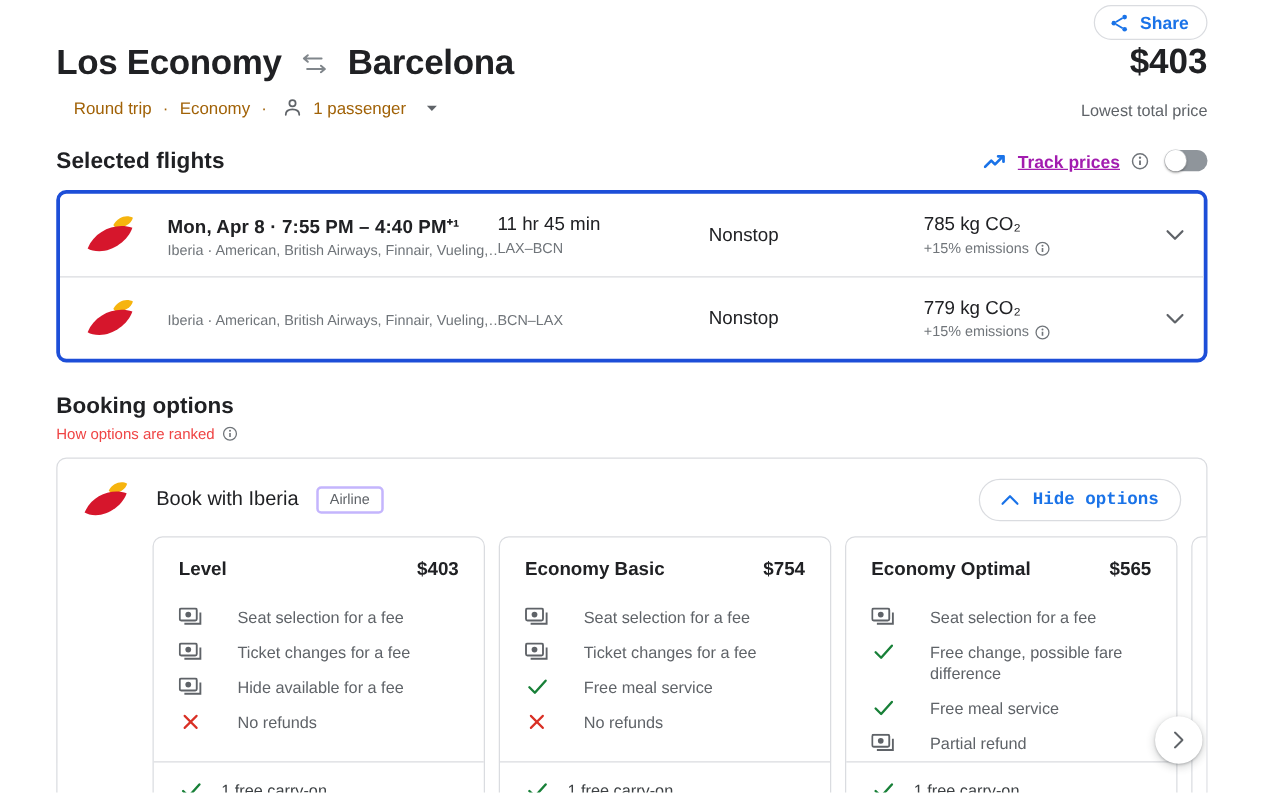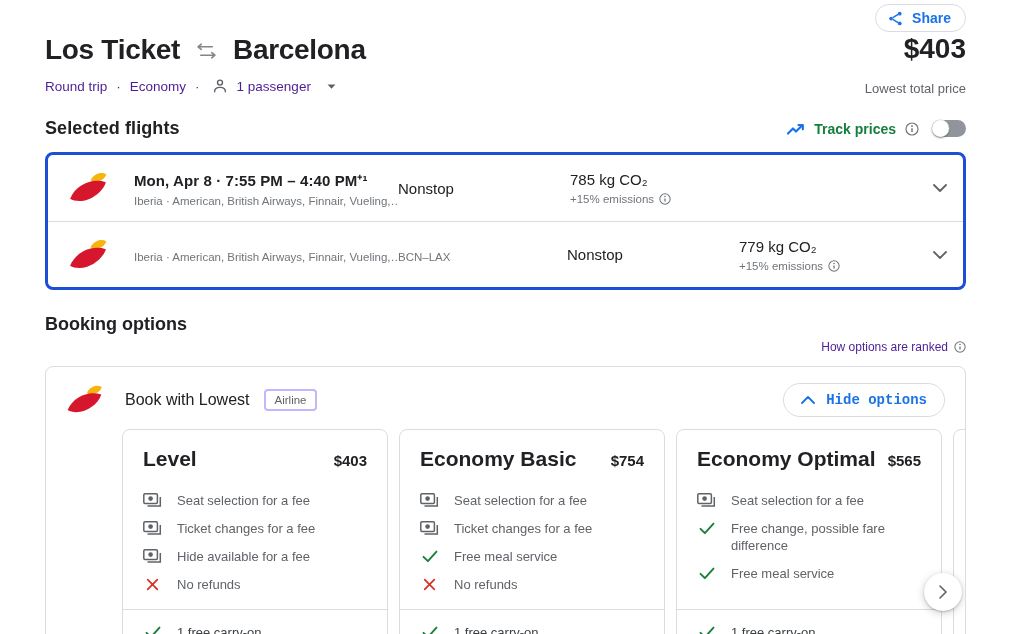--- a/index.html
+++ b/index.html
@@ -17,33 +17,33 @@
     padding: 5px 14px 5px 12px; color: #1a73e8;
     font-size: 14px; font-weight: bold; cursor: pointer;
   }
   .title-row { padding: 34px 45px 0; display: flex; align-items: center; }
   .city { font-size: 28px; font-weight: bold; letter-spacing: -0.3px; }
   .swap-icon { margin: 2px 16px 0; color: #80868b; }
   .price-block { position: absolute; top: 33px; right: 45px; text-align: right; }
   .big-price { font-size: 28px; font-weight: bold; }
   .price-note { margin-top: 16px; font-size: 13px; color: #5f6368; font-weight: normal; }
   .trip-row {
-    margin-top: 12px; padding: 0 45px;
+    margin-top: 12px; padding: 0 59px;
     display: flex; align-items: center; gap: 9px;
-    font-size: 13.5px; color: #4c1d95;
+    font-size: 13.5px; color: #a16207;
   }
   .trip-row .person-icon { color: #5f6368; margin-left: 3px; }
   .caret-icon { color: #5f6368; margin-left: 7px; }
 
   
   .section-row { margin-top: 24px; padding: 0 45px; display: flex; justify-content: space-between; align-items: center; }
   .section-title { font-size: 18px; font-weight: bold; letter-spacing: 0.1px; }
   .track-group { display: flex; align-items: center; gap: 9px; }
   .trend-icon { color: #1a73e8; }
-  .track-label { color: #15803d; font-size: 14px; font-weight: bold; }
+  .track-label { color: #a21caf; font-size: 14px; font-weight: bold; text-decoration: underline; }
   .info-icon { color: #70757a; }
   .toggle { position: relative; width: 34px; height: 17px; border-radius: 9px; background: #8f959b; margin-left: 4px; cursor: pointer; }
   .toggle .knob {
     position: absolute; left: 0px; top: 0px; width: 17px; height: 17px; border-radius: 50%;
     background: #fff; box-shadow: 0 1px 2px rgba(0,0,0,.45), 0 0 0 0.5px #cfd2d6;
   }
 
   .flights-card { margin: 13px 45px 0; border: 3px solid #1d4ed8; border-radius: 8px; background: #fff; }
   .flight-row { display: flex; align-items: center; height: 66px; padding: 0 16px 0 20px; cursor: pointer; }
   .flight-row + .flight-row { border-top: 1px solid #dadce0; }
@@ -55,21 +55,21 @@
   .f-dur { width: 169px; }
   .f-stops { width: 172px; font-size: 15px; }
   .f-co2 { flex: 1; }
   .f-dark { font-size: 15px; }
   .f-sub { font-size: 11.5px; color: #70757a; margin-top: 5px; display: flex; align-items: center; gap: 5px; }
   .f-chevron { width: 28px; display: flex; justify-content: flex-end; color: #5f6368; }
 
   
   .booking-header { margin-top: 24px; padding: 0 45px; }
   .booking-title { font-size: 18px; font-weight: bold; }
-  .booking-sub { margin-top: 5px; font-size: 12px; color: #4c1d95; display: flex; align-items: center; gap: 6px; justify-content: flex-end; }
+  .booking-sub { margin-top: 5px; font-size: 12px; color: #ef4444; display: flex; align-items: center; gap: 6px; }
 
   .booking-box {
     margin: 12px 45px 0; border: 1px solid #dadce0; border-radius: 8px;
     position: relative; height: 400px; overflow: hidden; background: #fff;
   }
   .vendor-row { display: flex; align-items: center; padding: 16px 20px 0 20px; }
   .vendor-logo { width: 37px; height: 32px; margin-right: 22px; flex: none; }
   .vendor-name { font-size: 16px; }
   .vendor-badge {
     margin-left: 14px; border: 2px solid #c4b5fd; border-radius: 4px;
@@ -80,24 +80,24 @@
     border: 1px solid #dadce0; border-radius: 18px; background: #fff;
     padding: 8px 17px; color: #1a73e8; font-size: 14px; font-weight: bold; cursor: pointer; font-family: Liberation Mono, monospace;
   }
 
   .cards-row { display: flex; gap: 11px; margin-top: 12px; padding-left: 76px; align-items: stretch; }
   .bcard {
     flex: none; width: 266px; height: 300px; position: relative;
     border: 1px solid #dadce0; border-radius: 8px; padding: 17px 20px 0; background: #fff;
   }
   .bcard-head { display: flex; justify-content: space-between; align-items: baseline; }
-  .bcard-name { font-size: 21px; font-weight: bold; }
+  .bcard-name { font-size: 15px; font-weight: bold; }
   .bcard-price { font-size: 15px; font-weight: bold; }
   .items { margin-top: 21px; }
-  .item { display: flex; align-items: flex-start; gap: 15px; margin-bottom: 11px; font-size: 13px; color: #5f6368; line-height: 17px; }
+  .item { display: flex; align-items: flex-start; gap: 28px; margin-bottom: 11px; font-size: 13px; color: #5f6368; line-height: 17px; }
   .item-icon { flex: none; width: 19px; height: 16px; display: flex; align-items: center; justify-content: center; margin-top: 0.5px; }
   .item-icon svg { display: none; }
   .item-icon[data-icon="fee"] .i-fee { display: block; color: #5f6368; }
   .item-icon[data-icon="yes"] .i-yes { display: block; color: #188038; }
   .item-icon[data-icon="no"]  .i-no  { display: block; color: #d93025; }
   .card-footer {
     position: absolute; left: 0; right: 0; top: 179px;
     border-top: 1px solid #dadce0; padding: 14px 20px 0;
   }
   .footer-item { display: flex; align-items: center; gap: 15px; font-size: 13px; color: #3c4043; }
@@ -172,21 +172,21 @@
   <button class="share-btn">
     <span>
         <svg width="15" height="15" style="color:#1a73e8">
           <use href="#sym-share"></use>
         </svg>
       </span>
     <span>Share</span>
   </button>
 
   <div class="title-row">
-    <span class="city">Los Ticket</span>
+    <span class="city">Los Economy</span>
     <span class="swap-icon">
         <svg width="21" height="16">
           <use href="#sym-swap"></use>
         </svg>
       </span>
     <span class="city">Barcelona</span>
   </div>
   <div class="price-block">
     <div class="big-price">$403</div>
     <div class="price-note">Lowest total price</div>
@@ -232,20 +232,24 @@
 
   <div class="flights-card">
 
     <div class="flight-row">
       <svg class="airline-logo" viewBox="0 0 44 38">
           <use href="#sym-iberia"></use>
         </svg>
       <div class="f-info">
         <div class="f-line1">Mon, Apr 8  ·  7:55 PM – 4:40 PM⁺¹</div>
         <div class="f-line2">Iberia · American, British Airways, Finnair, Vueling,…</div>
+      </div>
+      <div class="f-col f-dur">
+        <div class="f-dark">11 hr 45 min</div>
+        <div class="f-sub">LAX–BCN</div>
       </div>
       <div class="f-col f-stops">Nonstop</div>
       <div class="f-col f-co2">
         <div class="f-dark">785 kg CO₂</div>
         <div class="f-sub">
           <span>+15% emissions</span>
           <span class="info-icon">
               <svg width="12" height="12">
                 <use href="#sym-info"></use>
               </svg>
@@ -300,21 +304,21 @@
           </svg>
         </span>
     </div>
   </div>
 
   <div class="booking-box">
     <div class="vendor-row">
       <svg class="vendor-logo" viewBox="0 0 44 38">
           <use href="#sym-iberia"></use>
         </svg>
-      <span class="vendor-name">Book with Lowest</span>
+      <span class="vendor-name">Book with Iberia</span>
       <span class="vendor-badge">Airline</span>
       <button class="hide-btn">
         <span>
             <svg width="14" height="8" style="color:#1a73e8">
               <use href="#sym-chevron-up"></use>
             </svg>
           </span>
         <span>Hide options</span>
       </button>
     </div>
@@ -446,20 +450,28 @@
             <span>Free change, possible fare difference</span>
           </div>
           <div class="item">
             <span class="item-icon" data-icon="yes">
                 <svg class="i-yes" width="16" height="13">
                   <use href="#sym-yes"></use>
                 </svg>
               </span>
             <span>Free meal service</span>
           </div>
+          <div class="item">
+            <span class="item-icon" data-icon="fee">
+                <svg class="i-fee" width="19" height="15">
+                  <use href="#sym-fee"></use>
+                </svg>
+              </span>
+            <span>Partial refund</span>
+          </div>
         </div>
         <div class="card-footer">
           <div class="footer-item">
             <span class="item-icon" data-icon="yes">
                 <svg class="i-yes" width="16" height="13">
                   <use href="#sym-yes"></use>
                 </svg>
               </span>
             <span>1 free carry-on</span>
           </div>

